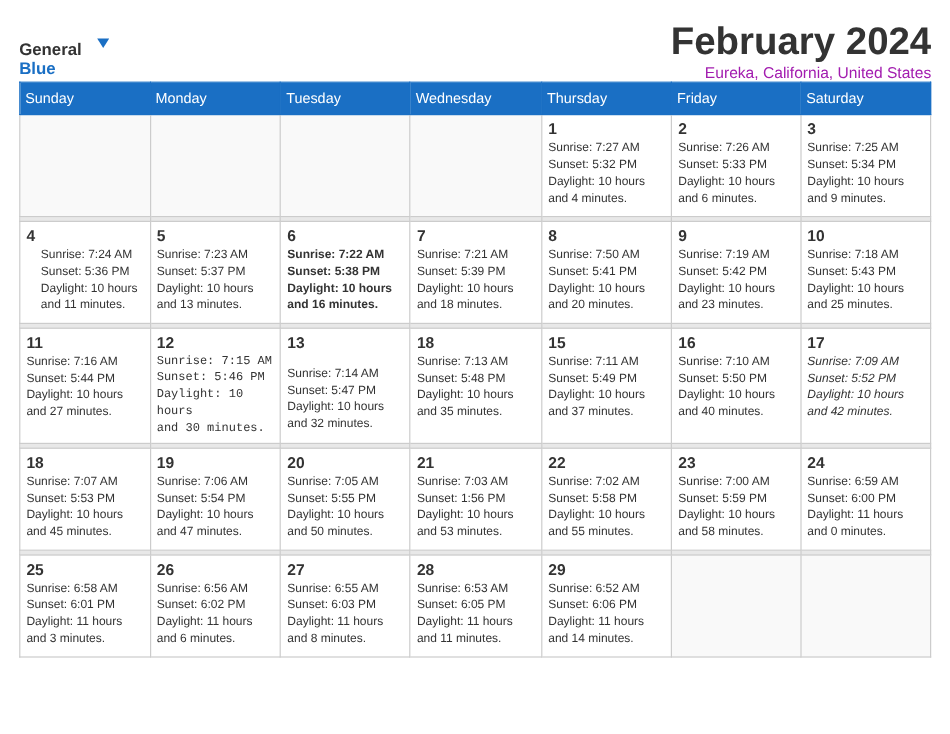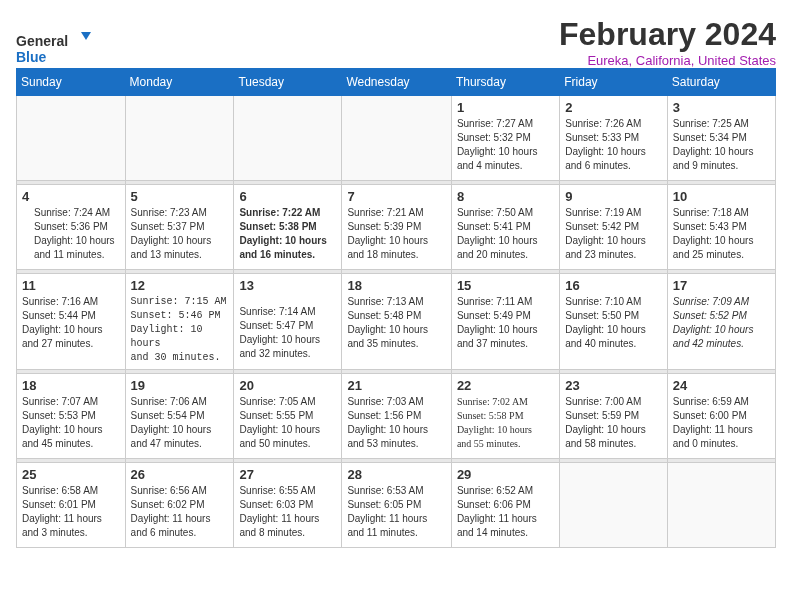--- a/index.html
+++ b/index.html
@@ -282,21 +282,21 @@
         </td>
         <td>
           <div class="day-number">21</div>
           <div class="day-info" style="white-space: pre-line;">Sunrise: 7:03 AM
 Sunset: 1:56 PM
 Daylight: 10 hours
 and 53 minutes.</div>
         </td>
         <td>
           <div class="day-number">22</div>
-          <div class="day-info" style="white-space: pre-line; font-family: Liberation Serif, serif;">Sunrise: 7:02 AM
+          <div class="day-info" style="white-space: pre-line;">Sunrise: 7:02 AM
 Sunset: 5:58 PM
 Daylight: 10 hours
 and 55 minutes.</div>
         </td>
         <td>
           <div class="day-number">23</div>
           <div class="day-info" style="white-space: pre-line;">Sunrise: 7:00 AM
 Sunset: 5:59 PM
 Daylight: 10 hours
 and 58 minutes.</div>

